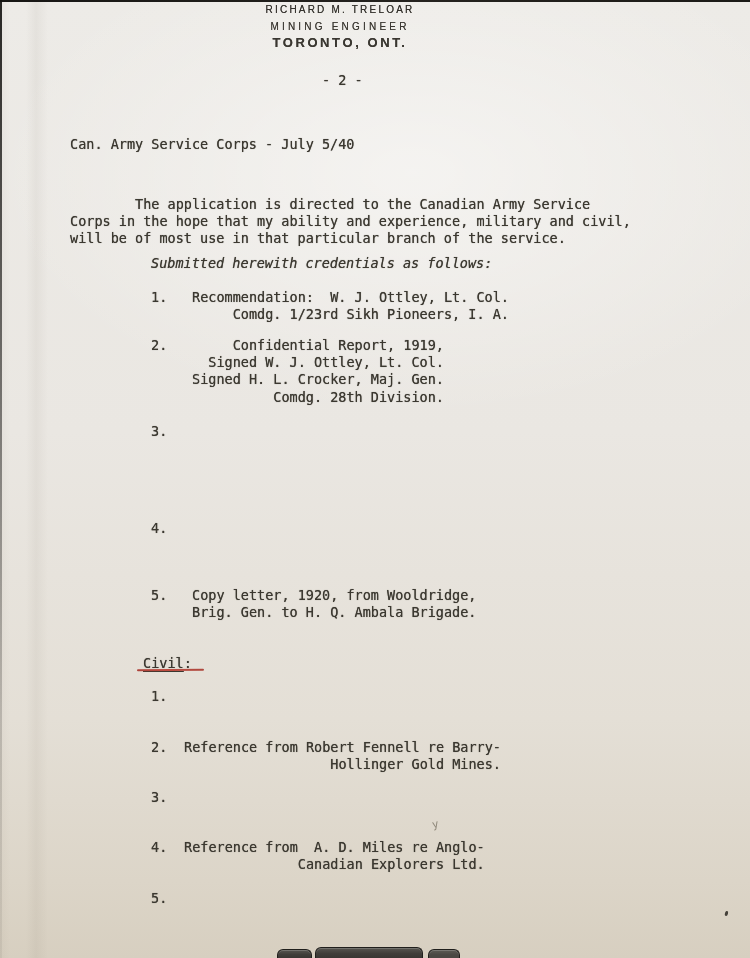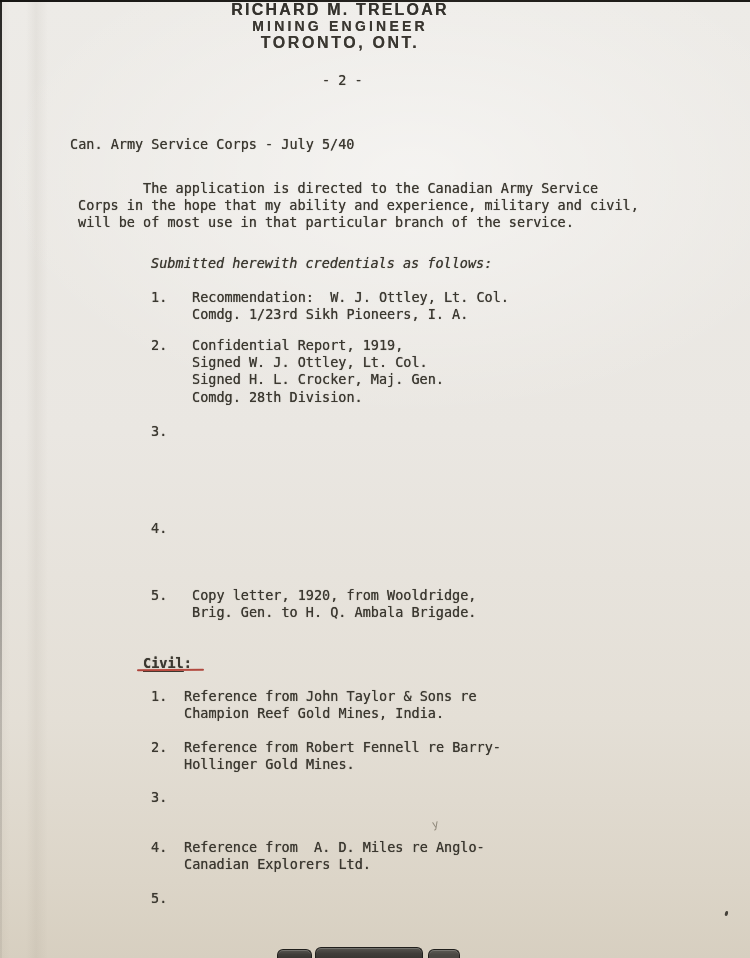--- a/index.html
+++ b/index.html
@@ -23,32 +23,32 @@
   .type {
     position: absolute; margin: 0;
     font-family: "DejaVu Sans Mono", monospace;
     font-size: 13.5px; line-height: 17.2px; white-space: pre;
     color: #3b3830; text-shadow: 0 0 0.7px rgba(55,52,44,0.85);
   }
   .letterhead {
     position: absolute; left: 140px; top: 1px; width: 400px; text-align: center;
     font-family: "Liberation Sans", sans-serif; color: #34322d;
   }
-  .lh-name  { font-size: 16px; font-weight: 700; letter-spacing: 2.2px; line-height: 17px;
+  .lh-name  { font-size: 10px; font-weight: 400; letter-spacing: 2.2px; line-height: 17px;
               text-shadow: 0 0 0.6px rgba(45,43,38,0.8); }
-  .lh-title { font-size: 14px; font-weight: 700; letter-spacing: 3.2px; line-height: 17px;
+  .lh-title { font-size: 10px; font-weight: 400; letter-spacing: 3.2px; line-height: 17px;
               color: #3a3731; text-shadow: 0 0 0.5px rgba(50,47,40,0.7); }
-  .lh-loc   { font-size: 16px; font-weight: 700; letter-spacing: 2.6px; line-height: 16px;
+  .lh-loc   { font-size: 13px; font-weight: 700; letter-spacing: 2.6px; line-height: 16px;
               color: #3a3731; text-shadow: 0 0 0.5px rgba(50,47,40,0.7); }
   .item { position: absolute; left: 151px; display: flex; align-items: flex-start; }
   .item .num  { position: static; flex: 0 0 auto; }
-  .item .body { position: static; }
+  .item .body { position: static; text-align: right; }
   .mil .num { width: 41px; }
   .civ .num { width: 33px; }
-  .civil-head { left: 143px; top: 655px; font-weight: bold; }
+  .civil-head { left: 143px; top: 655px; }
   .civil-head .u {
     text-decoration: underline;
     text-decoration-thickness: 1.3px;
     text-underline-offset: 3px;
     text-decoration-color: #3b3830;
   }
   .red-line {
     position: absolute; left: 137px; top: 669px; width: 67px; height: 2.4px;
     background: linear-gradient(90deg, #a9352d 0%, #bb3f33 45%, #a93a30 100%);
     border-radius: 2px; transform: rotate(-0.6deg); opacity: 0.92;
@@ -83,21 +83,21 @@
 <div class="letterhead">
   <div class="lh-name">RICHARD M. TRELOAR</div>
   <div class="lh-title">MINING ENGINEER</div>
   <div class="lh-loc">TORONTO, ONT.</div>
 </div>
 
 <pre class="type" style="left:322px; top:72px;">- 2 -</pre>
 
 <pre class="type" style="left:70px; top:136px;text-align:center;">Can. Army Service Corps - July 5/40</pre>
 
-<pre class="type" style="left:70px; top:180px;margin-left:8px;">        The application is directed to the Canadian Army Service
+<pre class="type" style="left:70px; top:196px;">        The application is directed to the Canadian Army Service
 Corps in the hope that my ability and experience, military and civil,
 will be of most use in that particular branch of the service.</pre>
 
 <pre class="type" style="left:151px; top:255px;font-style:italic;">Submitted herewith credentials as follows:</pre>
 
 <div class="item mil" style="top:289px;">
   <pre class="type num">1.</pre>
   <pre class="type body">Recommendation:  W. J. Ottley, Lt. Col.
 Comdg. 1/23rd Sikh Pioneers, I. A.</pre>
 </div>
@@ -118,22 +118,20 @@
   <pre class="type num">5.</pre>
   <pre class="type body">Copy letter, 1920, from Wooldridge,
 Brig. Gen. to H. Q. Ambala Brigade.</pre>
 </div>
 
 <pre class="type civil-head"><span class="u">Civil</span><span>:</span></pre>
 <div class="red-line"></div>
 
 <div class="item civ" style="top:688px;">
   <pre class="type num">1.</pre>
-  <pre class="type body">Reference from John Taylor &amp; Sons re
-Champion Reef Gold Mines, India.</pre>
 </div>
 <div class="item civ" style="top:739px;">
   <pre class="type num">2.</pre>
   <pre class="type body">Reference from Robert Fennell re Barry-
 Hollinger Gold Mines.</pre>
 </div>
 <div class="item civ" style="top:789px;">
   <pre class="type num">3.</pre>
 </div>
 <div class="item civ" style="top:839px;">

